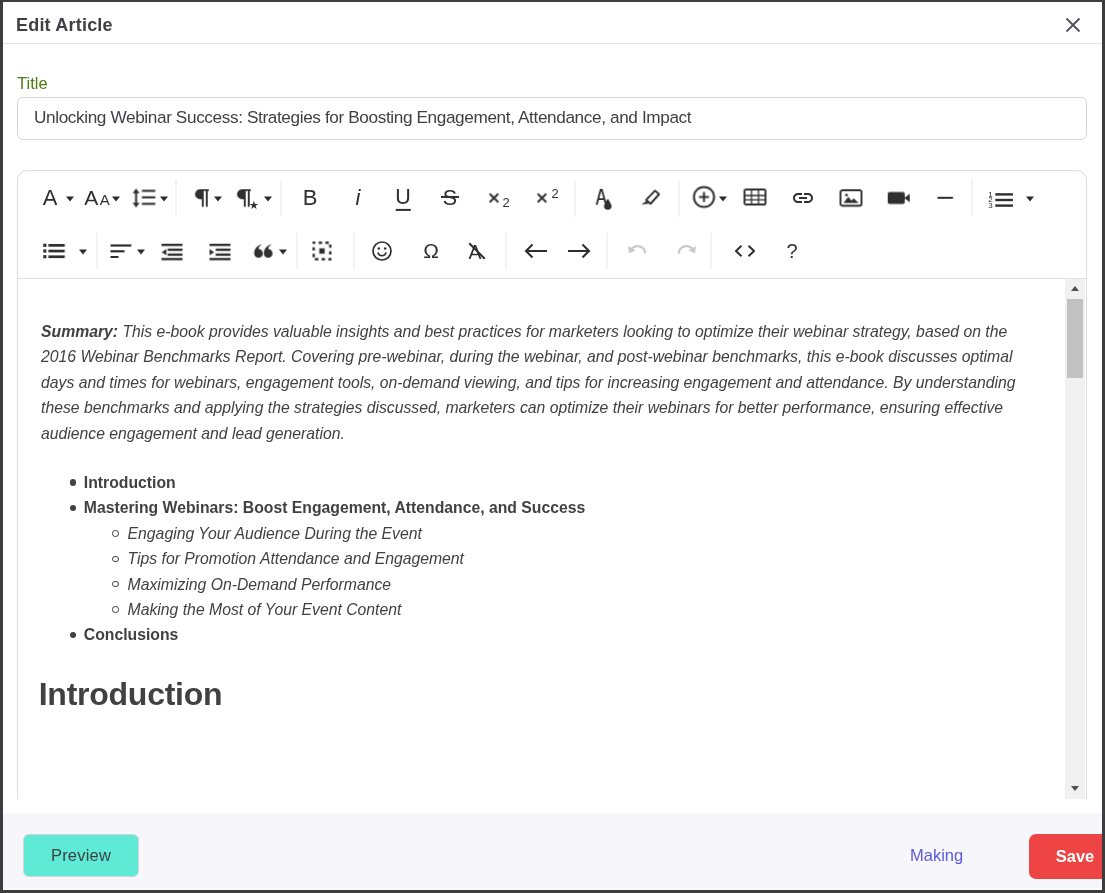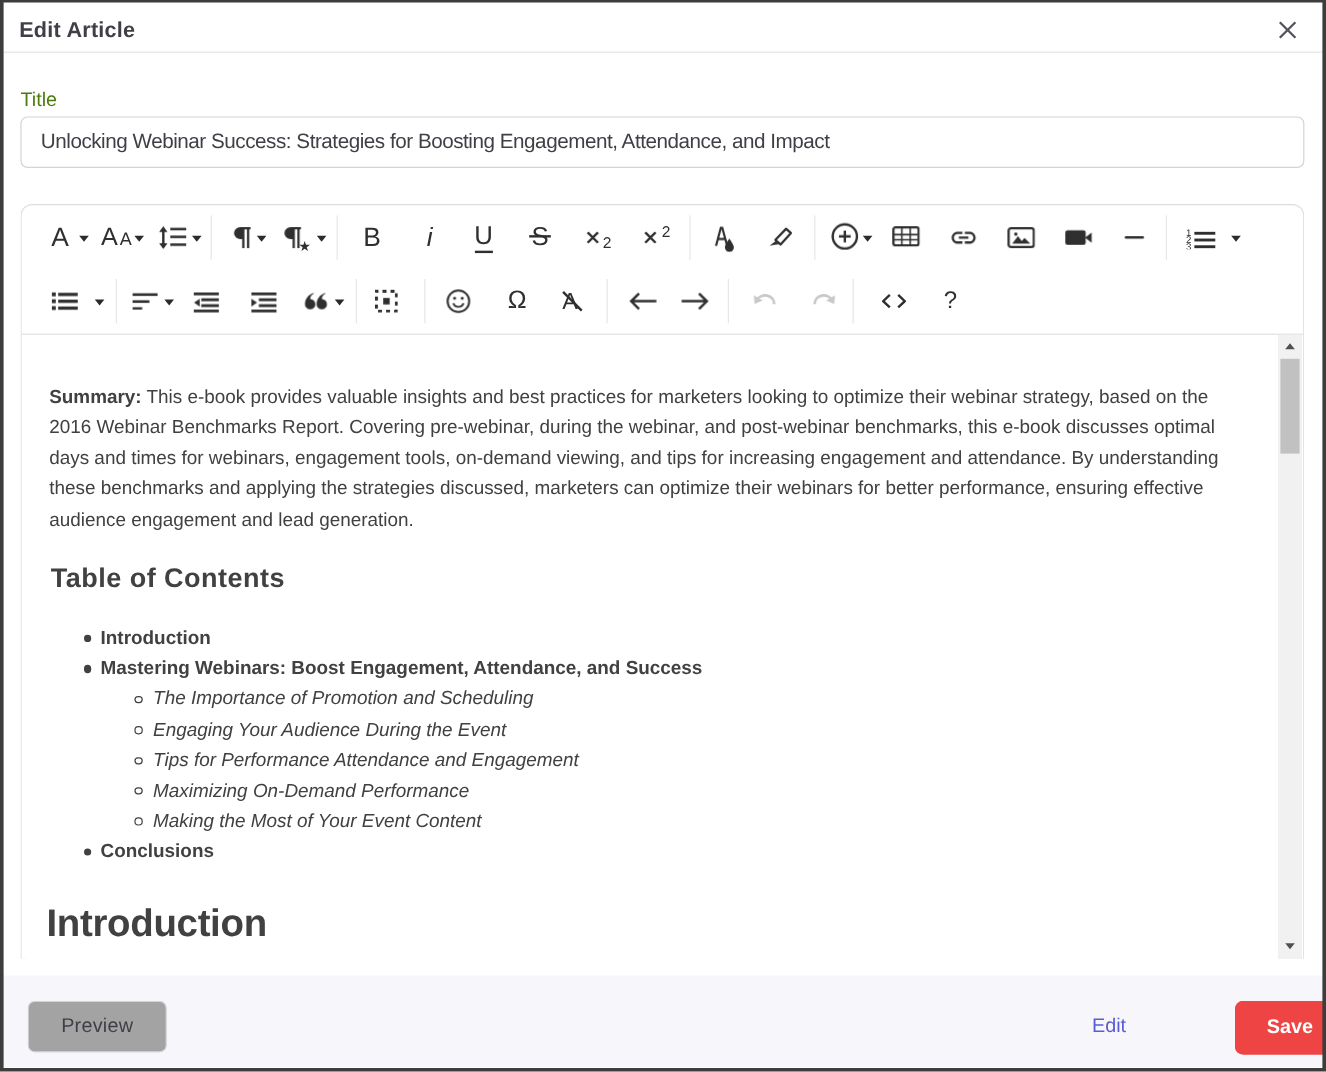--- a/index.html
+++ b/index.html
@@ -28,39 +28,39 @@
   border-bottom:1px solid #e0e0e0; }
 .tb { position:absolute; transform:translate(-50%,-50%); color:#2f2f2f; white-space:nowrap; will-change:transform;}
 .sep { position:absolute; width:1px; height:37px; background:#e7e7e7; transform:translate(-50%,-50%); }
 .car { position:absolute; width:0; height:0; border-left:4.3px solid transparent;
   border-right:4.3px solid transparent; border-top:5px solid #2b2b2b;
   transform:translate(-50%,-50%); }
 
 #content { position:absolute; left:1px; top:109.5px; width:1047px; height:519px;
   overflow:hidden; color:#414141; font-size:15.75px; line-height:25.4px; }
 #content .inner { padding:0 0 0 22px; width:1026px; will-change:transform; }
-#content p.sum { margin-top:38.5px; }
+#content p.sum { margin-top:38.5px; font-style:italic; }
 #content h2 { font-size:22.5px; line-height:28px; margin-top:21.5px; margin-left:1.3px; font-weight:700; color:#414141; letter-spacing:0.4px;}
 #content ul.l1 { margin-top:24px; padding-left:42.8px; list-style:none; }
 #content ul.l1 > li { font-weight:700; position:relative; }
 #content ul.l1 > li::before { content:''; position:absolute; left:-14px; top:9.3px; width:6.6px; height:6.6px; border-radius:50%; background:#414141; }
 #content ul.l2 { padding-left:43.8px; list-style:none; font-weight:400; font-style:italic; }
 #content ul.l2 > li { position:relative; }
 #content ul.l2 > li::before { content:''; position:absolute; left:-15.4px; top:9.4px; width:6.4px; height:6.4px; border-radius:50%; border:1.4px solid #414141; background:none; box-sizing:border-box; }
 #content h1 { font-size:32px; letter-spacing:-0.25px; line-height:40px; margin-top:26px; margin-left:-2.3px; font-weight:700; color:#414141;}
 
 #sb { position:absolute; left:1064.5px; top:278.5px; width:20.5px; height:520px; background:#f1f1f1; z-index:5;}
 #sb .thumb { position:absolute; left:2px; top:20.5px; width:16.5px; height:79px; background:#c1c1c1; }
 #sb .arr { position:absolute; left:50%; width:0; height:0; border-left:4.5px solid transparent; border-right:4.5px solid transparent; }
 #sb .up { top:7.5px; border-bottom:5px solid #505050; transform:translateX(-50%); }
 #sb .dn { bottom:7.5px; border-top:5px solid #505050; transform:translateX(-50%); }
 
 #footer { position:absolute; left:0; top:813.4px; width:1105px; height:76px; background:#f6f6fb; }
 #btnPreview { will-change:transform; position:absolute; left:22.5px; top:21px; width:116px; height:43px;
-  background:#a3a3a3; border:1px solid #d4d4d8; border-radius:6px;
+  background:#5eead4; border:1px solid #d4d4d8; border-radius:6px;
   font-size:16.5px; letter-spacing:0.2px; color:#3f3f46; display:flex; align-items:center; justify-content:center;}
 #lnkClose { will-change:transform; position:absolute; left:910px; top:28.6px; font-size:16.5px; color:#5b5bd6; line-height:26px;}
 #btnSave { will-change:transform; position:absolute; left:987.5px; top:20.3px; width:92px; height:44.5px;
   background:#ef4444; border-radius:7px; color:#fff; font-size:16.5px; font-weight:700;
   display:flex; align-items:center; justify-content:center;margin-left:41px; }
 .ic { display:block; }
 </style>
 </head>
 <body>
 <div id="page">
@@ -231,43 +231,41 @@
       </svg>
       <span class="tb" style="left:774px;top:80.8px;font-size:20px;">?</span>
     </div>
     <div id="content">
         <div class="inner">
       <p class="sum"><b>Summary:</b> This e-book provides valuable insights and best practices for marketers looking to optimize their webinar strategy, based on the<br>
 2016 Webinar Benchmarks Report. Covering pre-webinar, during the webinar, and post-webinar benchmarks, this e-book discusses optimal<br>
 days and times for webinars, engagement tools, on-demand viewing, and tips for increasing engagement and attendance. By understanding<br>
 these benchmarks and applying the strategies discussed, marketers can optimize their webinars for better performance, ensuring effective<br>
 audience engagement and lead generation.</p>
-      <h2>Table of Contents</h2>
       <ul class="l1">
         <li>Introduction</li>
         <li>Mastering Webinars: Boost Engagement, Attendance, and Success
           <ul class="l2">
-            <li>The Importance of Promotion and Scheduling</li>
             <li>Engaging Your Audience During the Event</li>
-            <li>Tips for Performance Attendance and Engagement</li>
+            <li>Tips for Promotion Attendance and Engagement</li>
             <li>Maximizing On-Demand Performance</li>
             <li>Making the Most of Your Event Content</li>
           </ul>
         </li>
         <li>Conclusions</li>
       </ul>
       <h1>Introduction</h1>
     </div>
       </div>
   </div>
   <div id="sb">
       <div class="arr up"></div>
       <div class="thumb"></div>
       <div class="arr dn"></div>
     </div>
 
   <div id="footer">
     <div id="btnPreview">Preview</div>
-    <div id="lnkClose">Edit</div>
+    <div id="lnkClose">Making</div>
     <div id="btnSave">Save</div>
   </div>
   <div id="frame"></div>
 </div>
 
 </body></html>

